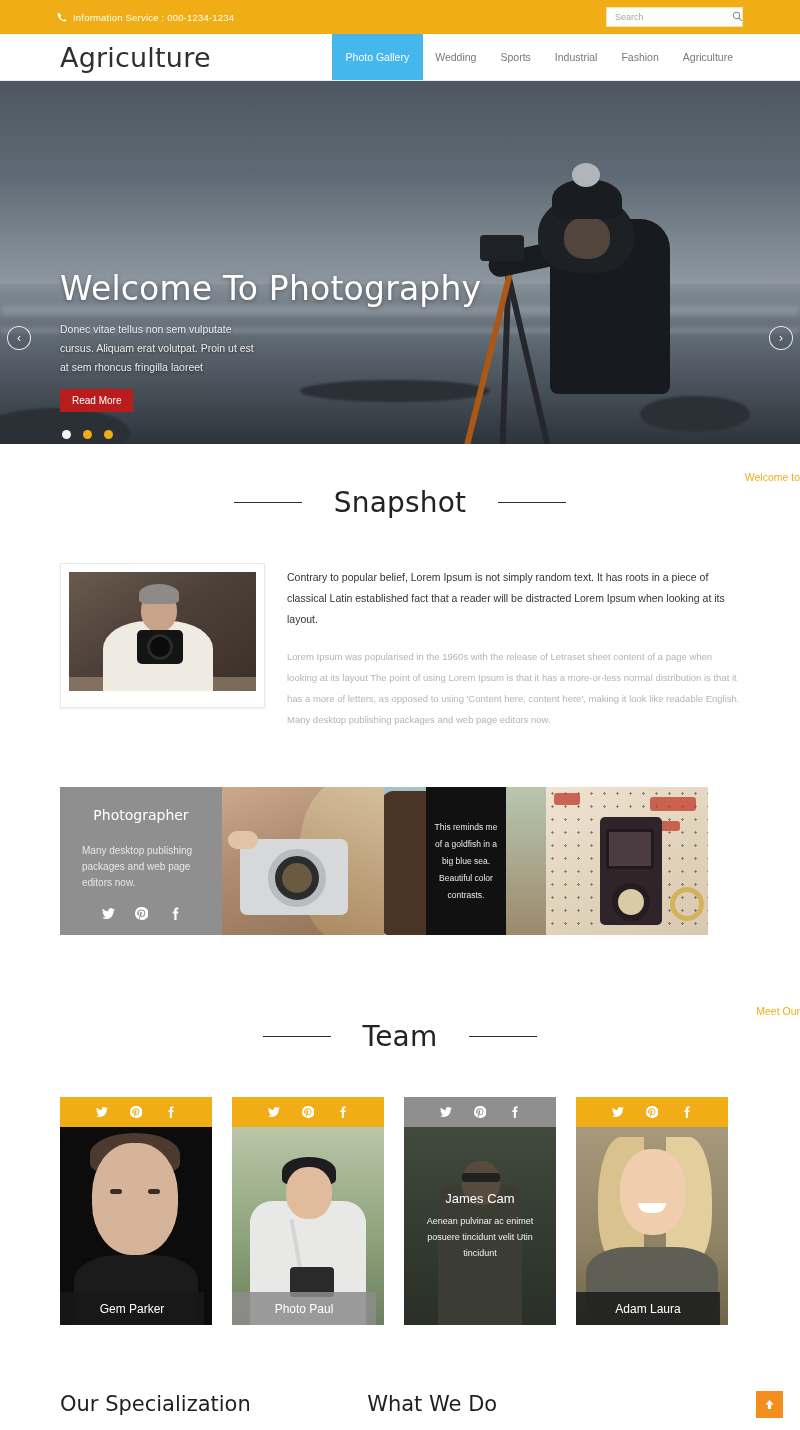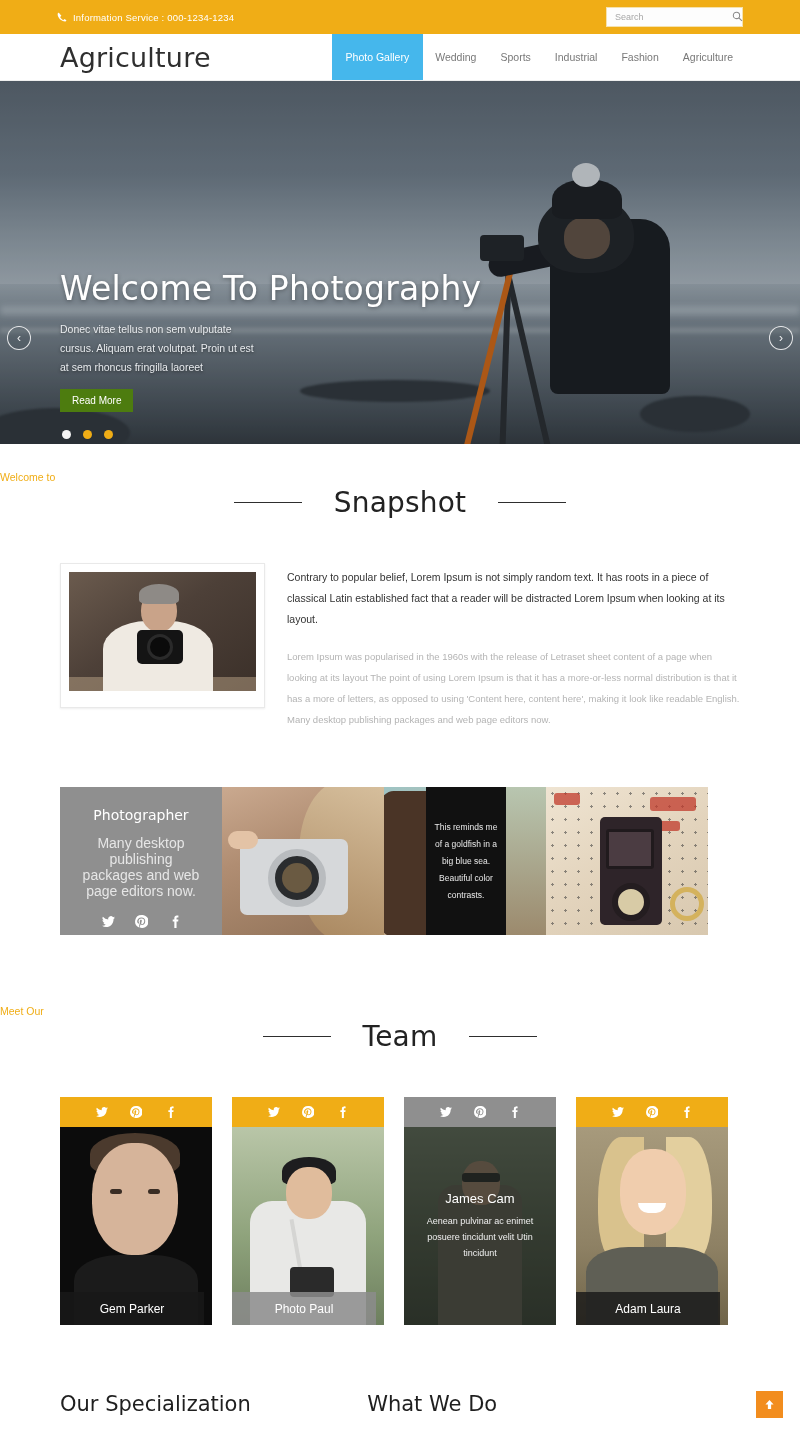--- a/index.html
+++ b/index.html
@@ -180,21 +180,21 @@
     margin-top: 12px;
     color: #e8ebee;
     font-size: 10.5px;
     line-height: 19px;
     width: 205px;
     text-shadow: 0 1px 3px rgba(0,0,0,.5);
   }
   .hero-btn {
     display: inline-block;
     margin-top: 12px;
-    background: #4d7c0f;
+    background: #b91c1c;
     color: #ffffff;
     border: 0;
     font-family: "Liberation Sans", sans-serif;
     font-size: 10px;
     padding: 6px 12px;
     cursor: pointer;
   }
   .hero-arrow {
     position: absolute; top: 245px;
     width: 24px; height: 24px;
@@ -208,21 +208,21 @@
   .hero-arrow.prev { left: 7px; }
   .hero-arrow.next { right: 7px; }
   .hero-dots {
     position: absolute; left: 62px; bottom: 5px;
     display: flex; gap: 12px;
   }
   .dot { width: 9px; height: 9px; border-radius: 50%; background: #f0ad16; cursor: pointer; }
   .dot.active { background: #f4f4f4; }
 
   
-  .sec-head { text-align: left; }
+  .sec-head { text-align: right; }
   .sec-kicker {
     color: #f0ad16;
     font-size: 10.5px;
     margin-bottom: 3px;
   }
   .sec-title-row {
     display: flex; align-items: center; justify-content: center; gap: 32px;
   }
   .sec-rule { width: 68px; height: 1px; background: #2e2e2e; }
   .sec-title {
@@ -290,22 +290,22 @@
   }
   .g-cell { width: 162px; height: 148px; position: relative; overflow: hidden; }
   .g-photographer {
     background: #8f8f8f;
     color: #ffffff;
     display: flex; flex-direction: column; align-items: center;
     padding-top: 20px;
   }
   .g-ph-title { font-size: 14px; font-weight: 400; font-family:"DejaVu Sans", sans-serif; }
   .g-ph-text {
-    margin-top: 12px; width: 118px; text-align: center;
-    font-size: 14px; line-height: 16px; color: #e6e6e6;
+    margin-top: 20px; width: 118px; 
+    font-size: 10px; line-height: 16px; color: #e6e6e6;
   }
   .g-social { display: flex; gap: 20px; margin-top: 16px; }
   .g-social span { width: 13px; height: 13px; display: block; cursor: pointer; }
   .g-social svg { display: block; fill: #ffffff; }
 
   .g2 { background: linear-gradient(160deg,#caa98f 0%,#b08d72 40%,#8f7157 100%); }
   .g2-hair {
     position: absolute; right: -10px; top: -6px; width: 95px; height: 160px;
     background: linear-gradient(200deg,#d8c19f,#a8865e);
     border-radius: 45% 0 0 45%;

